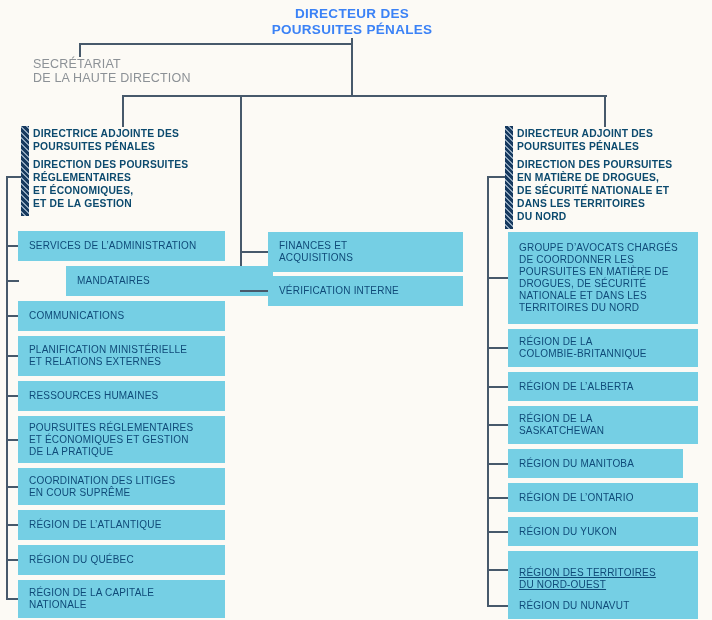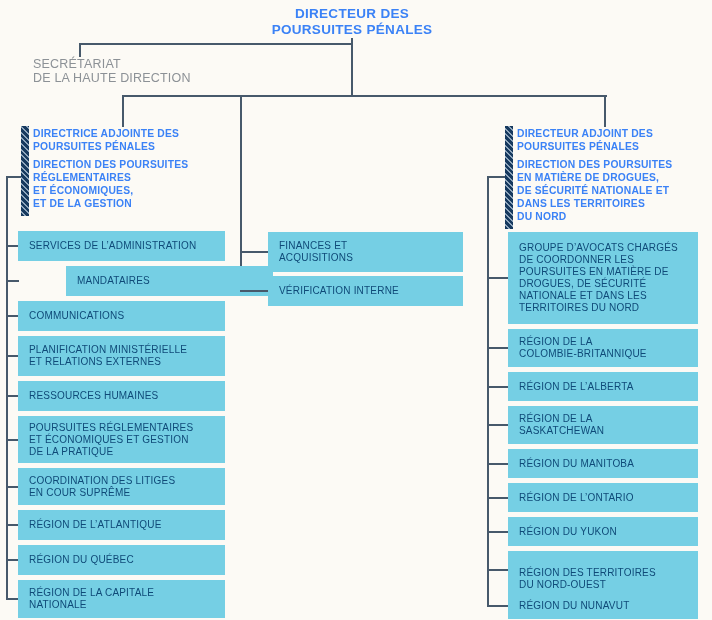--- a/index.html
+++ b/index.html
@@ -14,21 +14,21 @@
     position:absolute;left:152px;top:6px;width:400px;
     text-align:center;font-size:13.5px;line-height:15.5px;font-weight:bold;
     color:#3b82f6;letter-spacing:.3px;white-space:pre-line;
   }
   #secretariat{
     position:absolute;left:33px;top:57px;
     font-size:12.5px;line-height:14px;color:#8c9196;
     letter-spacing:.2px;white-space:pre-line;
   }
   .branch-head{
-    position:absolute;padding:1px 0 1px 12px;color:#3b82f6;
+    position:absolute;padding:1px 0 1px 12px;color:#0c4a6e;
   }
   .branch-head .hatch{
     position:absolute;left:0;top:0;bottom:0;width:8px;
     background:repeating-linear-gradient(45deg,#16395e 0,#16395e 2.6px,#8fa6bd 2.6px,#8fa6bd 4px);
   }
   .branch-head p{
     margin:0 0 5px 0;font-size:10.3px;line-height:13px;
     letter-spacing:.2px;white-space:pre-line;font-weight:bold;
   }
   #head-left{left:21px;top:126px;width:210px;}
@@ -168,33 +168,33 @@
     <div class="cline" style="left: 487px; top: 385.5px; width: 22px; height: 2px;"></div>
     <div class="box" style="left: 508px; top: 372px; width: 190px; height: 29px;">
       <span>RÉGION DE L’ALBERTA</span>
     </div>
     <div class="cline" style="left: 487px; top: 424px; width: 22px; height: 2px;"></div>
     <div class="box" style="left: 508px; top: 406px; width: 190px; height: 38px;">
       <span>RÉGION DE LA
 SASKATCHEWAN</span>
     </div>
     <div class="cline" style="left: 487px; top: 462.5px; width: 22px; height: 2px;"></div>
-    <div class="box" style="left: 508px; top: 449px; width: 190px; height: 29px;">
+    <div class="box" style="left: 508px; top: 449px; width: 175px; height: 29px;">
       <span>RÉGION DU MANITOBA</span>
     </div>
     <div class="cline" style="left: 487px; top: 496.5px; width: 22px; height: 2px;"></div>
     <div class="box" style="left: 508px; top: 483px; width: 190px; height: 29px;">
       <span>RÉGION DE L’ONTARIO</span>
     </div>
     <div class="cline" style="left: 487px; top: 530.5px; width: 22px; height: 2px;"></div>
     <div class="box" style="left: 508px; top: 517px; width: 190px; height: 29px;">
       <span>RÉGION DU YUKON</span>
     </div>
     <div class="cline" style="left: 487px; top: 569px; width: 22px; height: 2px;"></div>
-    <div class="box" style="left: 508px; top: 551px; width: 190px; height: 55px;">
+    <div class="box" style="left: 508px; top: 551px; width: 190px; height: 55px; text-decoration: underline;">
       <span>RÉGION DES TERRITOIRES
 DU NORD-OUEST</span>
     </div>
     <div class="cline" style="left: 487px; top: 605px; width: 22px; height: 2px;"></div>
     <div class="box" style="left: 508px; top: 593px; width: 190px; height: 26px;">
       <span>RÉGION DU NUNAVUT</span>
     </div>
   </div>
 
 </body></html>

